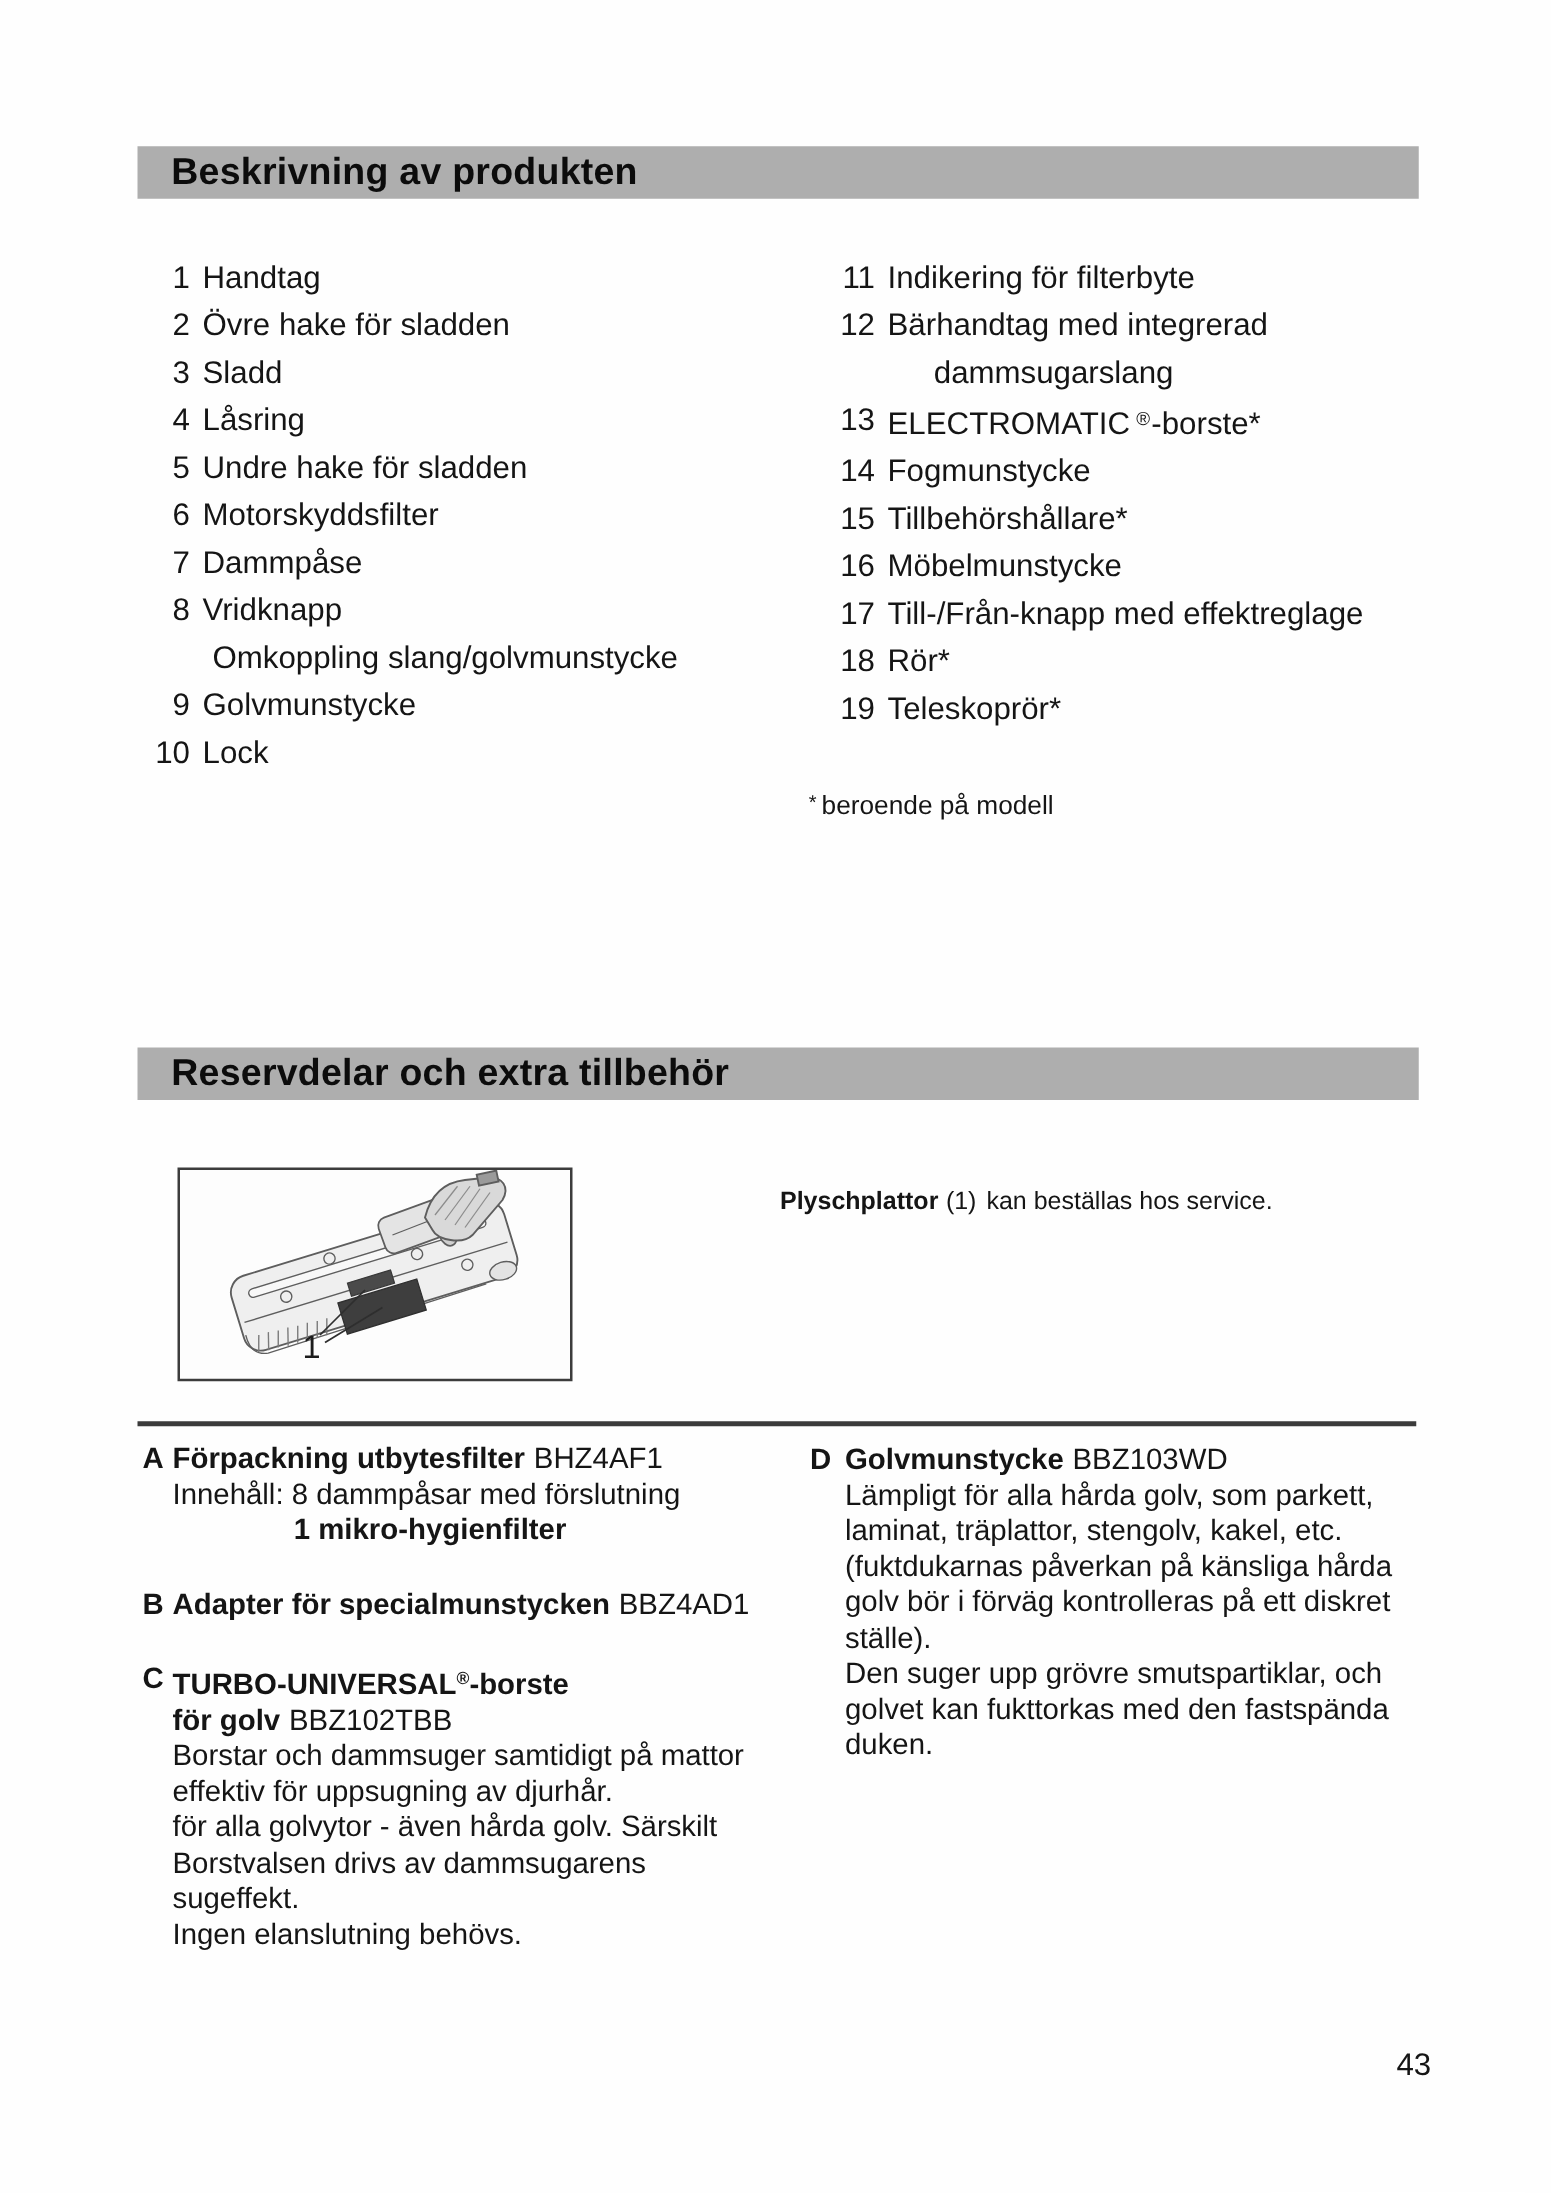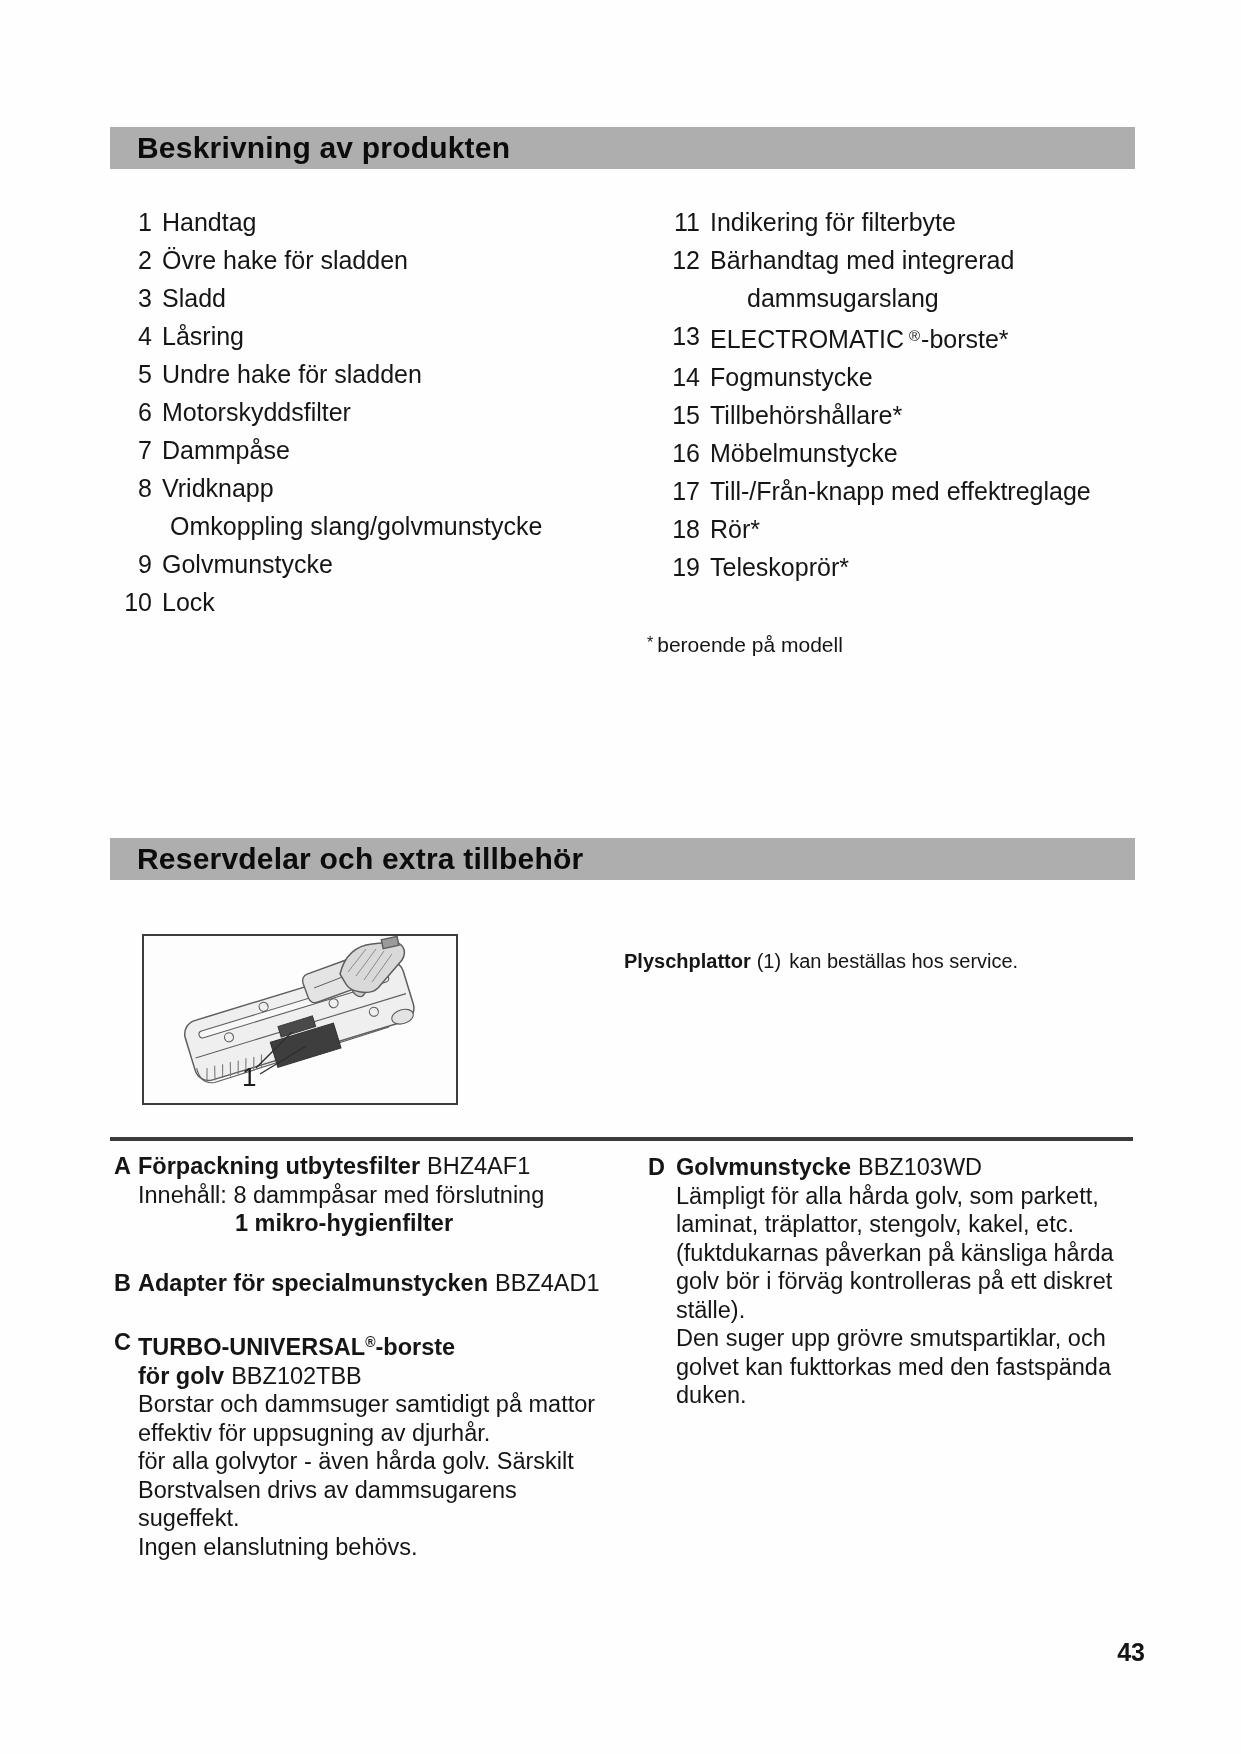--- a/index.html
+++ b/index.html
@@ -6,21 +6,21 @@
   .page{
     position:relative;width:1241px;height:1754px;background:#fefefe;
     font-family:"Liberation Sans", sans-serif;color:#151515;overflow:hidden;
   }
   
   .bar{position:absolute;left:110px;width:1025px;height:42px;background:#aeaeae;}
   .bar .bar-title{
     display:block;font-size:30px;font-weight:bold;line-height:42px;
     padding-left:27px;color:#0c0c0c;letter-spacing:0.2px;white-space:nowrap;
   }
-  .bar1{top:127px;}
+  .bar1{top:117px;}
   .bar2{top:838px;}
 
   
   .toplist{position:absolute;top:203px;font-size:25px;line-height:38px;white-space:nowrap;}
   .toplist .row{display:flex;}
   .toplist .num{flex:none;width:38px;text-align:right;}
   .toplist .txt{margin-left:10px;}
   .list-left{left:114px;}
   .list-right{left:662px;}
   .list-left .cont .txt{padding-left:8px;}
@@ -47,21 +47,21 @@
   .tline{display:flex;white-space:nowrap;}
   .plabel{flex:none;width:24px;font-weight:bold;}
   .parts-right .plabel{width:28px;}
   .ttl{font-weight:bold;}
   .code{margin-left:7px;}
   .bodyline{padding-left:24px;white-space:nowrap;}
   .parts-right .bodyline{padding-left:28px;}
   .mikro{padding-left:121px;font-weight:bold;}
   .csup{font-size:14px;vertical-align:8px;}
 
-  .pagenum{position:absolute;left:1025px;top:1638px;width:120px;text-align:right;font-size:25px;font-weight:bold;}
+  .pagenum{position:absolute;left:1025px;top:1638px;width:120px;text-align:right;font-size:25px;}
 </style>
 </head>
 <body>
 
 <div class="page">
 
   <div class="bar bar1">
     <span class="bar-title">Beskrivning av produkten</span>
   </div>
 

